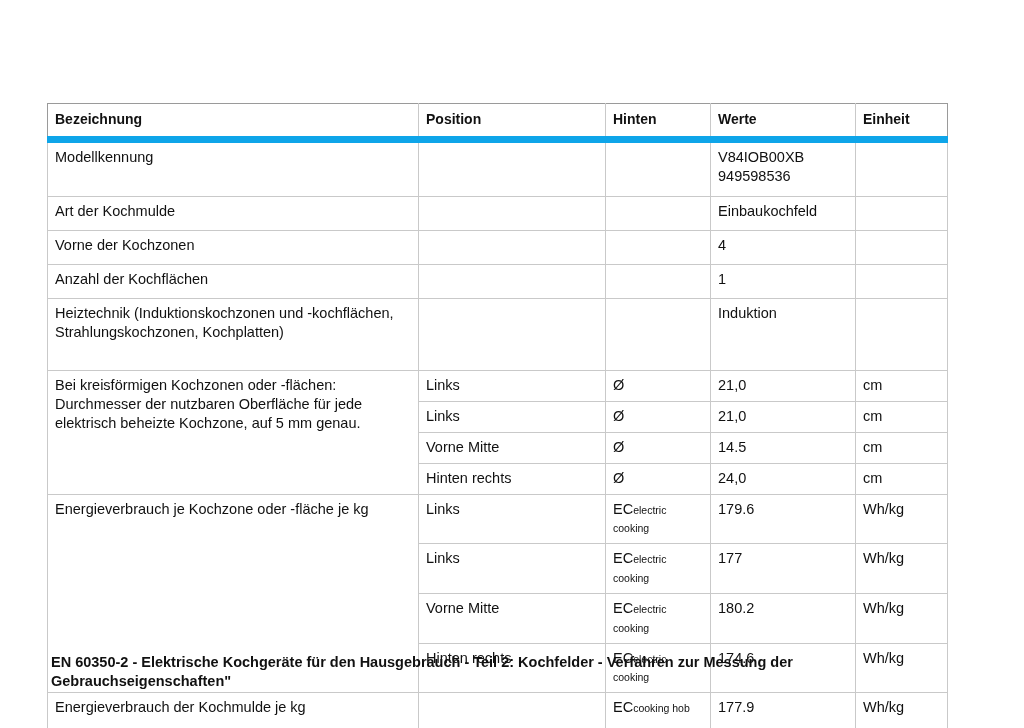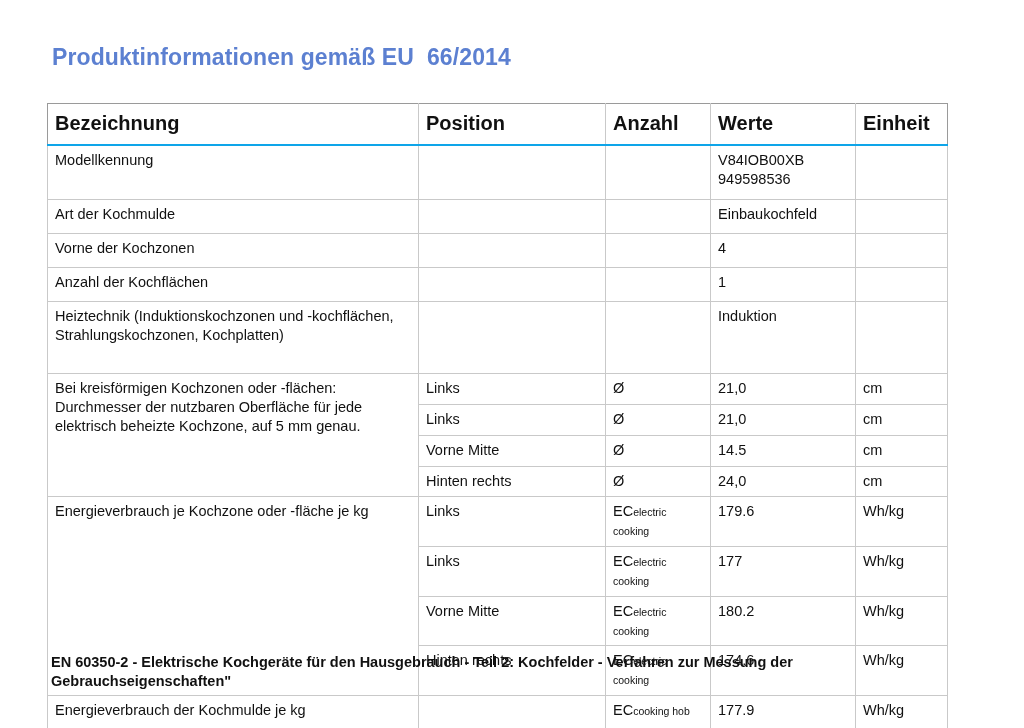--- a/index.html
+++ b/index.html
@@ -52,22 +52,22 @@
 
   table.spec th, table.spec td {
     border: 1px solid #c9c9c9;
     padding: 5px 7px 6px 7px;
     vertical-align: top;
     text-align: left;
     word-wrap: break-word;
   }
   table.spec thead th {
     font-weight: 700;
-    font-size: 20px;
-    border-bottom: 2px solid #0ea5e9;
+    font-size: 14px;
+    border-bottom: 7px solid #0ea5e9;
     border-top: 1px solid #9a9a9a;
     padding-top: 6px;
     padding-bottom: 8px;
     white-space: nowrap;
   }
   table.spec thead th:first-child { border-left: 1px solid #9a9a9a; }
   table.spec thead th:last-child  { border-right: 1px solid #9a9a9a; }
 
   td.tall-model   { height: 42px; }
   td.h-std        { height: 22px; }
@@ -96,37 +96,36 @@
     font-weight: 700;
     line-height: 1.30;
     color: #111111;
   }
 </style>
 </head>
 <body>
 
 <div class="page">
 
-  <div class="doc-title">Produktinformationen gemäß EU  66/2014</div>
 
   <div class="table-wrap">
     <table class="spec">
       <colgroup>
         <col class="c-bez">
           <col class="c-pos">
           <col class="c-sym">
           <col class="c-wert">
           <col class="c-einh">
       </colgroup>
 
       <thead>
         <tr>
           <th>Bezeichnung</th>
           <th>Position</th>
-          <th>Anzahl</th>
+          <th>Hinten</th>
           <th>Werte</th>
           <th>Einheit</th>
         </tr>
       </thead>
 
       <tbody>
 
         <tr>
           <td class="tall-model">Modellkennung</td>
           <td></td>

